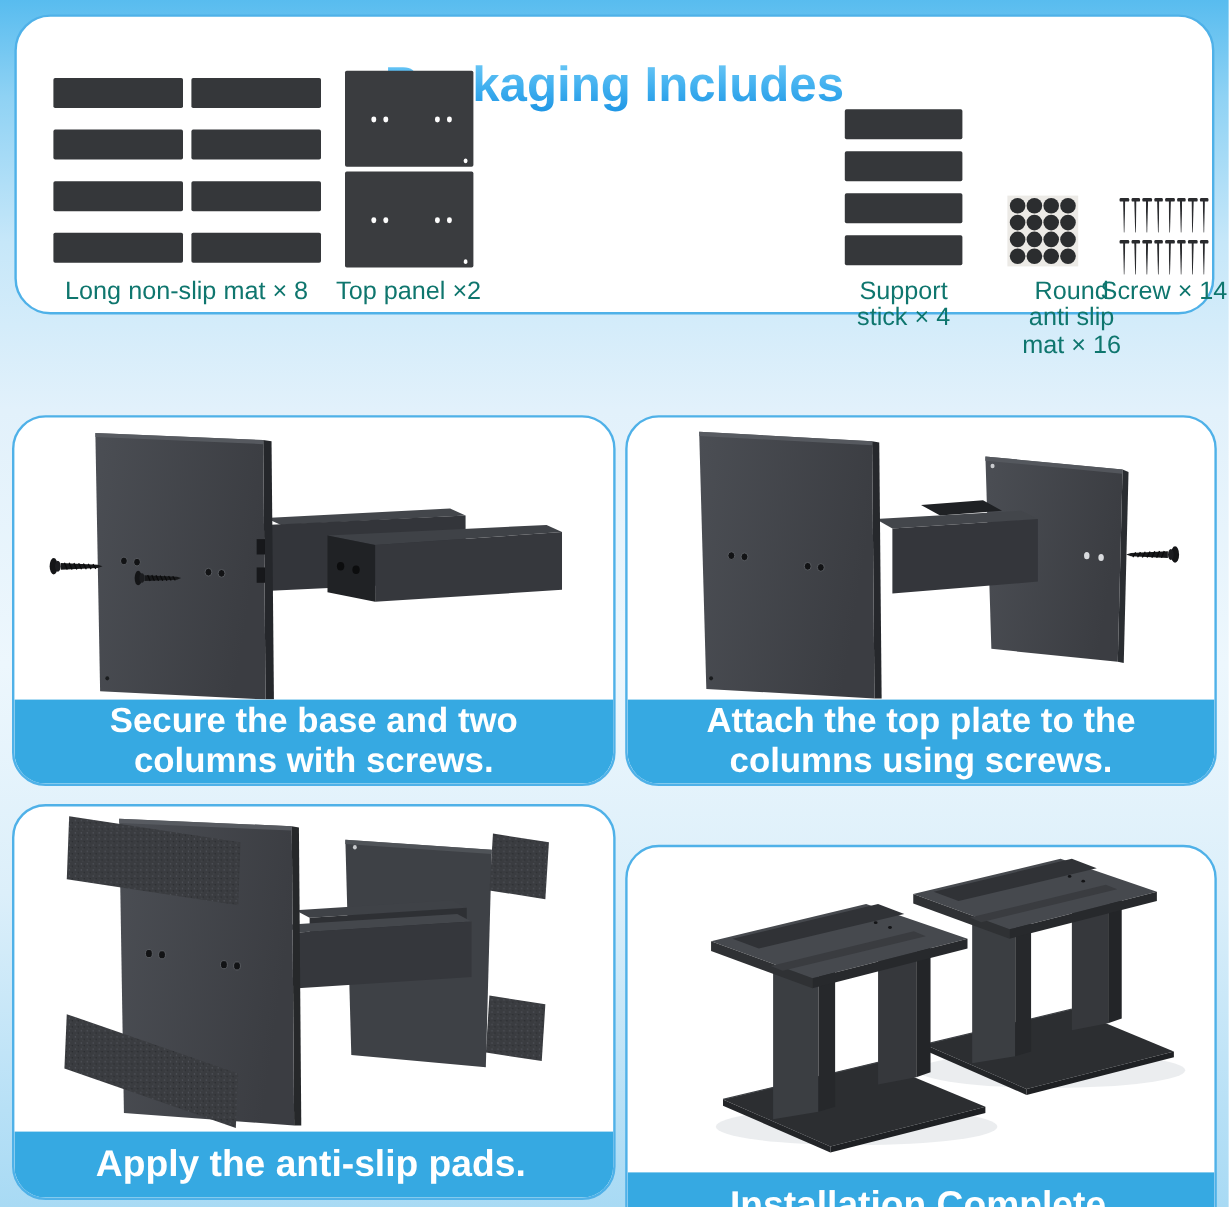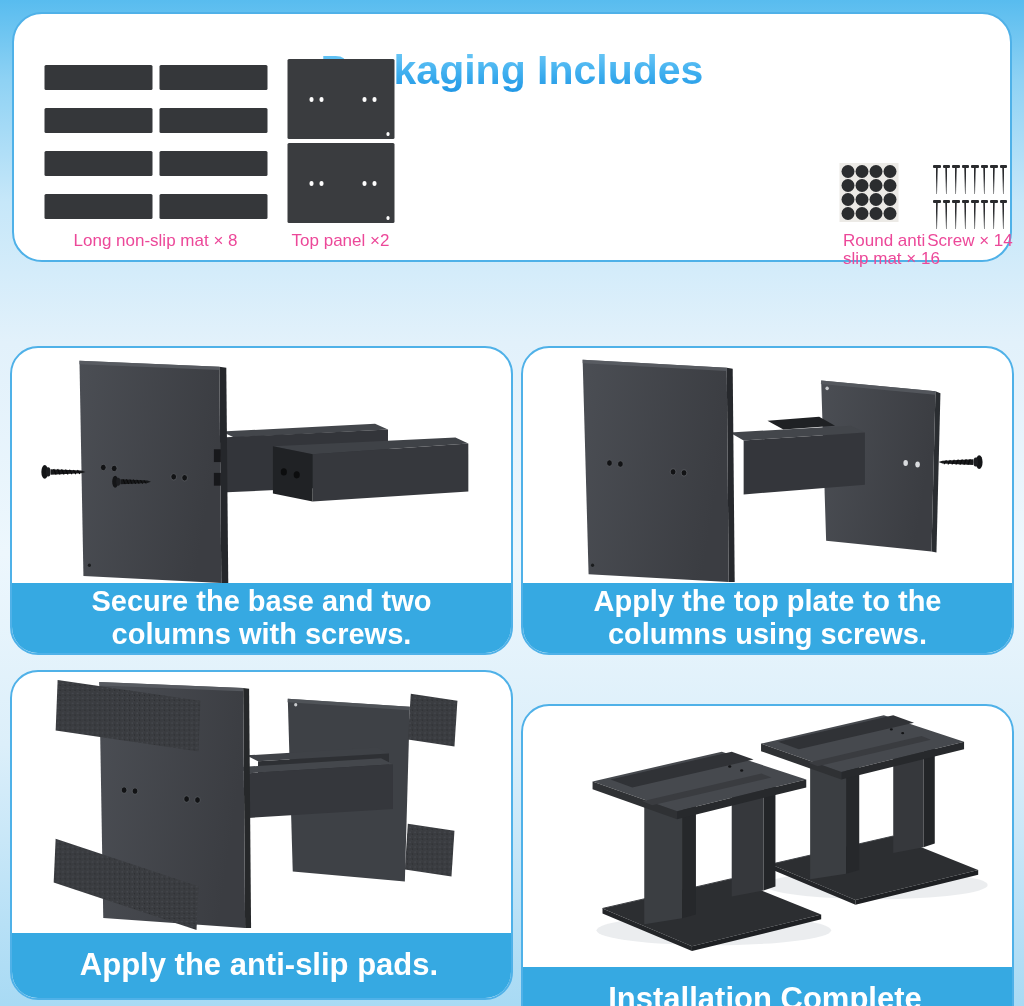--- a/index.html
+++ b/index.html
@@ -12,21 +12,21 @@
     background:#fff;border:2px solid #4FB1E8;border-radius:30px;box-sizing:border-box;}
   .pack-title{position:absolute;top:6px;left:0;right:0;text-align:center;
     font-size:41px;font-weight:bold;letter-spacing:0;color:#36A5EC;}
   @supports ((-webkit-background-clip:text) or (background-clip:text)){
     .pack-title{background:linear-gradient(180deg,#74CCF7 0%,#3FAFEF 55%,#1E95E4 100%);
       -webkit-background-clip:text;background-clip:text;color:transparent;}
   }
   .pack-item{position:absolute;top:0;height:100%;}
   .item-graphic{position:absolute;left:50%;transform:translateX(-50%);}
   .item-label{position:absolute;top:218px;left:50%;transform:translateX(-50%);
-    font-size:17px;line-height:1.06;color:#ec4899;white-space:nowrap;}
+    text-align:center;font-size:21px;line-height:1.06;color:#0f766e;white-space:nowrap;}
   .item-label.lw90{white-space:normal;width:90px;}
   .item-label.lw100{white-space:normal;width:100px;margin-left:24px;}
 
   .dark-rect{background:#35373A;border-radius:1.5px;}
   .panel{background:#3A3C3F;border-radius:1.5px;position:relative;}
   .pdot{position:absolute;width:4.5px;height:4.5px;border-radius:50%;background:#FDFDFD;}
   .pdot.corner{width:3.5px;height:3.5px;}
   .sheet{background:#ECEAE6;}
   .rdot{background:#2B2D2F;border-radius:50%;}
   .screw-row{display:flex;}
@@ -43,21 +43,21 @@
 
   
   .step-card{position:absolute;margin:0;background:#fff;border:2px solid #4FB1E8;
     border-radius:28px;box-sizing:border-box;overflow:hidden;display:flex;flex-direction:column;}
   .step-img{flex:1 1 auto;min-height:0;}
   .step-img svg{display:block;width:100%;height:100%;}
   .step-caption{flex:0 0 auto;background:#36A9E2;color:#fff;font-weight:bold;
     display:flex;align-items:center;justify-content:center;text-align:center;
     padding:0 26px;box-sizing:border-box;}
   .cap-row1{height:70px;font-size:29px;line-height:1.14;}
-  .cap-row2{height:65px;font-size:31px;line-height:1.1;padding-left:21px;}
+  .cap-row2{height:55px;font-size:31px;line-height:1.1;padding-left:21px;}
 </style>
 </head>
 <body>
 
 <svg width="0" height="0" style="position:absolute" aria-hidden="true">
   <defs>
     <linearGradient id="pg1" x1="0" y1="0" x2="1" y2="0.25">
       <stop offset="0" stop-color="#4B4E54"></stop>
         <stop offset="1" stop-color="#3B3D42"></stop>
     </linearGradient>
@@ -127,20 +127,29 @@
             <div class="pdot" style="left: 32px; top: 38px;"></div>
             <div class="pdot" style="left: 75px; top: 38px;"></div>
             <div class="pdot" style="left: 85px; top: 38px;"></div>
             <div class="pdot corner" style="left: 99px; top: 73px;"></div>
           </div>
         </div>
       <div class="item-label">Top panel ×2</div>
     </div>
 
 
+    <div class="pack-item" style="left:690px;width:98px;">
+      <div class="item-graphic" style="top: 77px; display: grid; grid-template-columns: repeat(1, 98px); gap: 10px 0px;">
+          <div class="dark-rect" style="height: 25px;"></div>
+          <div class="dark-rect" style="height: 25px;"></div>
+          <div class="dark-rect" style="height: 25px;"></div>
+          <div class="dark-rect" style="height: 25px;"></div>
+        </div>
+      <div class="item-label lw90">Support stick × 4</div>
+    </div>
 
     <div class="pack-item" style="left:826px;width:58px;">
       <div class="item-graphic sheet" style="top: 149px; display: grid; grid-template-columns: repeat(4, 13px); gap: 1px; padding: 2px;">
           <div class="rdot" style="width: 13px; height: 13px;"></div>
           <div class="rdot" style="width: 13px; height: 13px;"></div>
           <div class="rdot" style="width: 13px; height: 13px;"></div>
           <div class="rdot" style="width: 13px; height: 13px;"></div>
           <div class="rdot" style="width: 13px; height: 13px;"></div>
           <div class="rdot" style="width: 13px; height: 13px;"></div>
           <div class="rdot" style="width: 13px; height: 13px;"></div>
@@ -242,21 +251,21 @@
             <ellipse cx="87" cy="117" rx="2.9" ry="3.3"></ellipse>
             <ellipse cx="98" cy="118" rx="2.9" ry="3.3"></ellipse>
             <ellipse cx="151" cy="126" rx="2.9" ry="3.3"></ellipse>
             <ellipse cx="162" cy="127" rx="2.9" ry="3.3"></ellipse>
           </g>
           <ellipse cx="70" cy="221" rx="1.6" ry="1.8" fill="#1A1C1E"></ellipse>
         </g>
         <use href="#hscrew" xlink:href="#hscrew" transform="translate(459,116) scale(-1,1)"></use>
       </svg>
     </div>
-    <figcaption class="step-caption cap-row1">Apply the top plate to the columns using screws.</figcaption>
+    <figcaption class="step-caption cap-row1">Attach the top plate to the columns using screws.</figcaption>
   </figure>
 
   <figure class="step-card" style="left:10px;top:670px;width:503px;height:330px;">
     <div class="step-img">
       <svg viewBox="0 0 503 263" preserveAspectRatio="none">
         <g>
           <polygon points="278,27 401,35 396,211 283,201" fill="#3E4146"></polygon>
           <polygon points="278,27 401,35 400.7,38.5 277.7,30.5" fill="#54575D" opacity="0.8"></polygon>
           <ellipse cx="286" cy="33" rx="1.6" ry="1.8" fill="#C9CBCE"></ellipse>
         </g>

